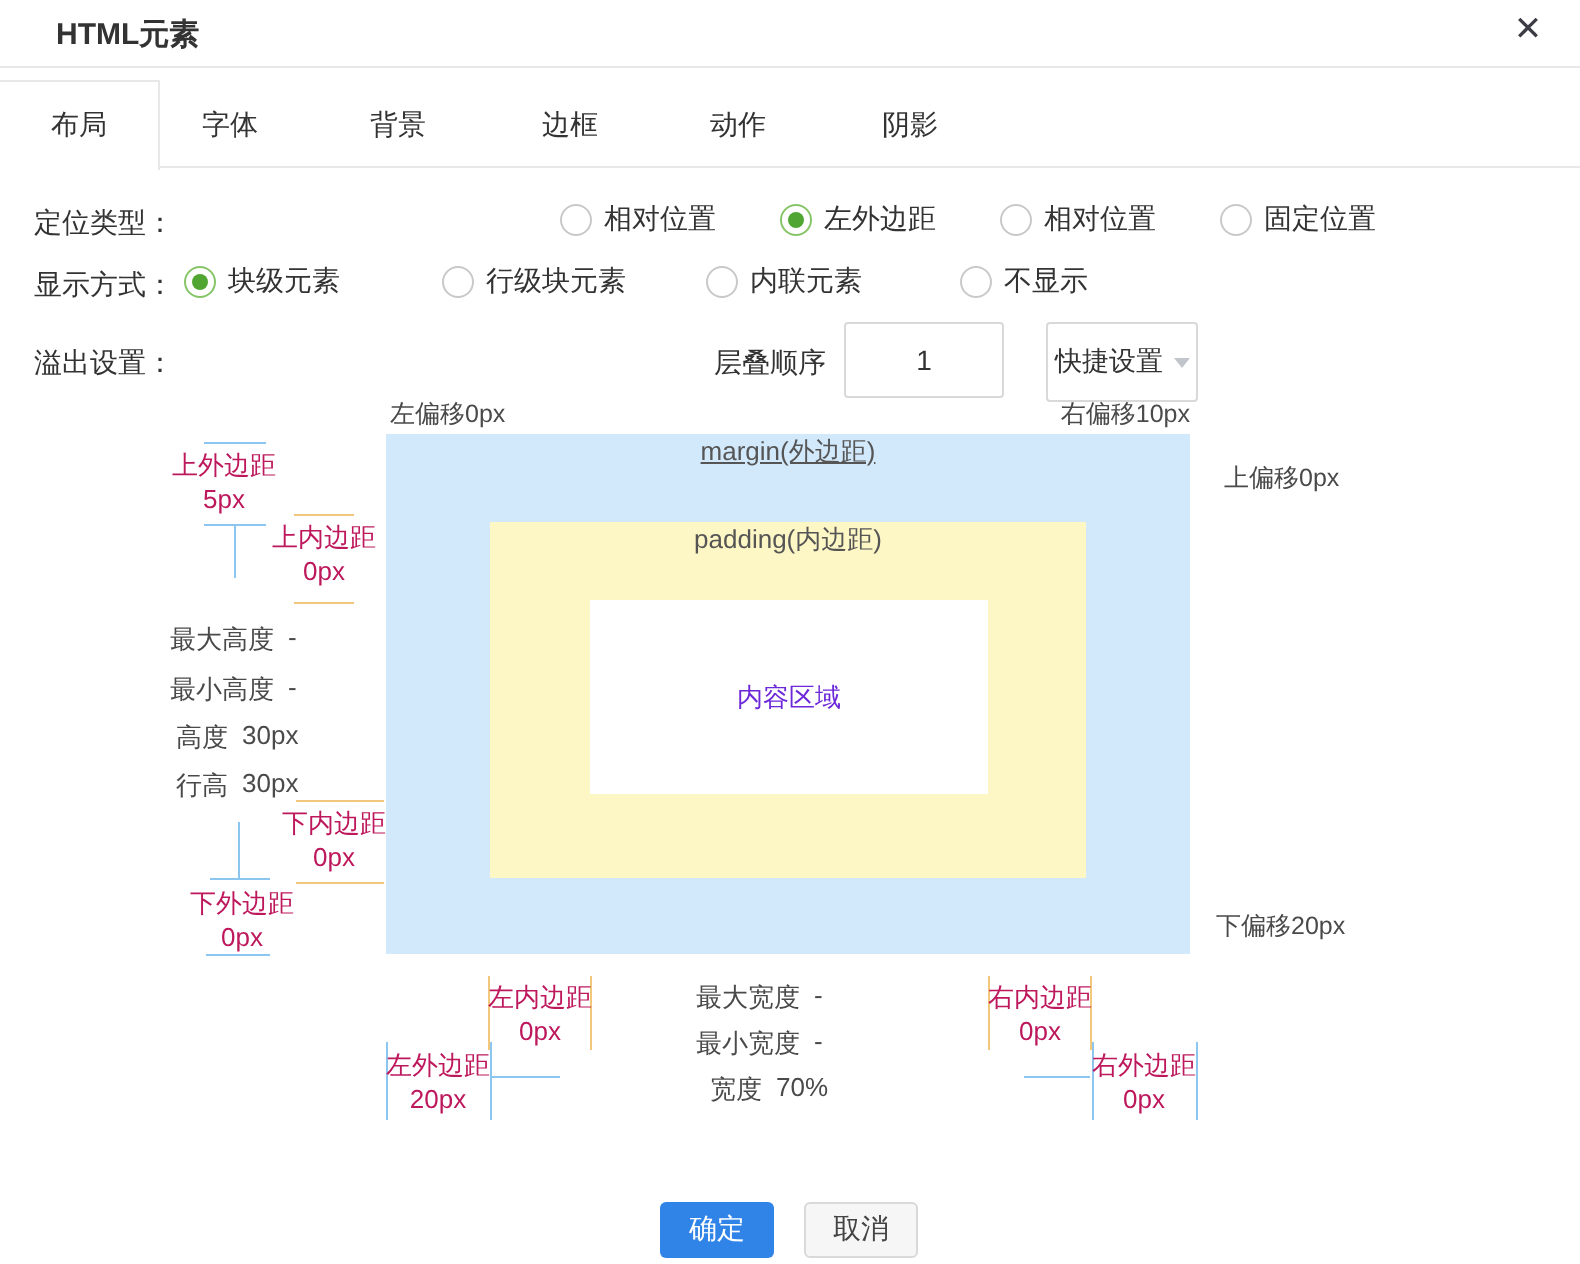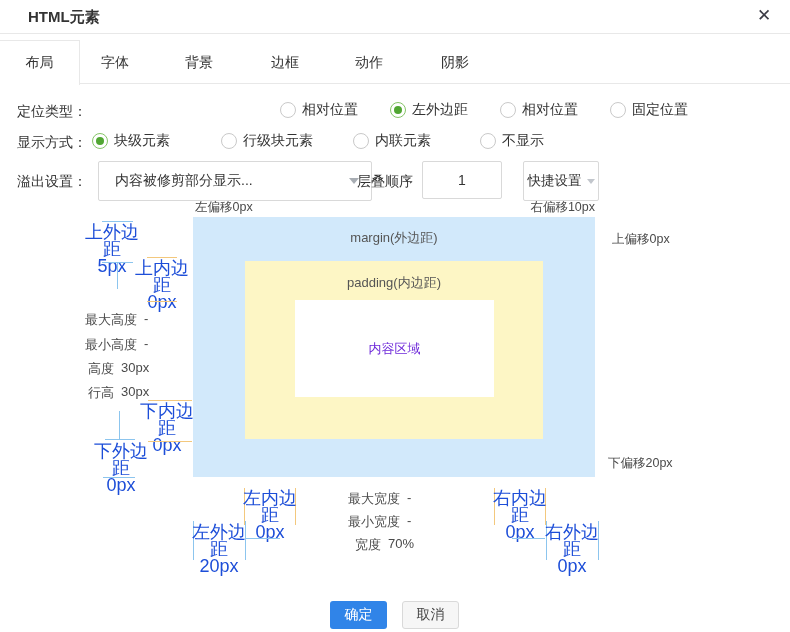--- a/index.html
+++ b/index.html
@@ -48,29 +48,29 @@
   .quick{left:523px;top:161px;width:74px;height:38px;justify-content:center;gap:5px;}
   .quick-val{font-size:13.5px;color:#333;}
 
   
   .off{position:absolute;font-size:12.5px;color:#4a4a4a;white-space:nowrap;}
   .mbox{position:absolute;left:193px;top:217px;width:402px;height:260px;background:#d2e9fb;}
   .pbox{position:absolute;left:52px;top:44px;width:298px;height:178px;background:#fdf6c5;}
   .cbox{position:absolute;left:50px;top:39px;width:199px;height:97px;background:#fff;
         display:flex;align-items:center;justify-content:center;}
   .boxlab{text-align:center;font-size:13px;color:#555;}
-  .mlab{padding-top:12px;}
-  .plab{padding-top:13px;}
+  .mlab{text-decoration:underline;}
+  .plab{}
   .clab{font-size:13px;color:#6d28d9;}
 
   .hl{position:absolute;height:1px;}
   .vl{position:absolute;width:1px;}
   .b{background:#8cc5ee;}
   .o{background:#f3c87d;}
-  .bk{position:absolute;width:56px;text-align:center;font-size:18px;color:#1d4ed8;
+  .bk{position:absolute;width:56px;text-align:center;font-size:13px;color:#be185d;
       line-height:17px;}
   .bk span{display:block;}
   .dim{position:absolute;display:flex;gap:7px;font-size:13px;color:#4a4a4a;white-space:nowrap;}
 
   
   .btn{position:absolute;top:601px;width:57px;height:28px;border-radius:3px;font-size:14px;
        display:flex;align-items:center;justify-content:center;cursor:pointer;box-sizing:border-box;}
   .ok{left:330px;background:#3084e8;color:#fff;}
   .cancel{left:402px;background:#f6f6f6;border:1px solid #d9d9d9;color:#444;}
 </style>
@@ -125,24 +125,20 @@
   <div class="opt" style="left:353px;top:132px;">
     <span class="radio"></span>
     <span class="olabel">内联元素</span>
   </div>
   <div class="opt" style="left:480px;top:132px;">
     <span class="radio"></span>
     <span class="olabel">不显示</span>
   </div>
 
   <span class="flabel" style="left:17px;top:173px;">溢出设置：</span>
-  <div class="selectbox ovf">
-    <span class="ovf-val">内容被修剪部分显示...</span>
-    <span class="caret"></span>
-  </div>
   <span class="flabel" style="left:357px;top:173px;">层叠顺序</span>
   <input class="zinput" type="text" value="1" style="">
   <div class="selectbox quick">
     <span class="quick-val">快捷设置</span>
     <span class="caret small"></span>
   </div>
 
   <span class="off" style="left:195px;top:199px;">左偏移0px</span>
   <span class="off" style="left:520px;top:199px;width:75px;text-align:right;">右偏移10px</span>
   <span class="off" style="left:612px;top:231px;">上偏移0px</span>

